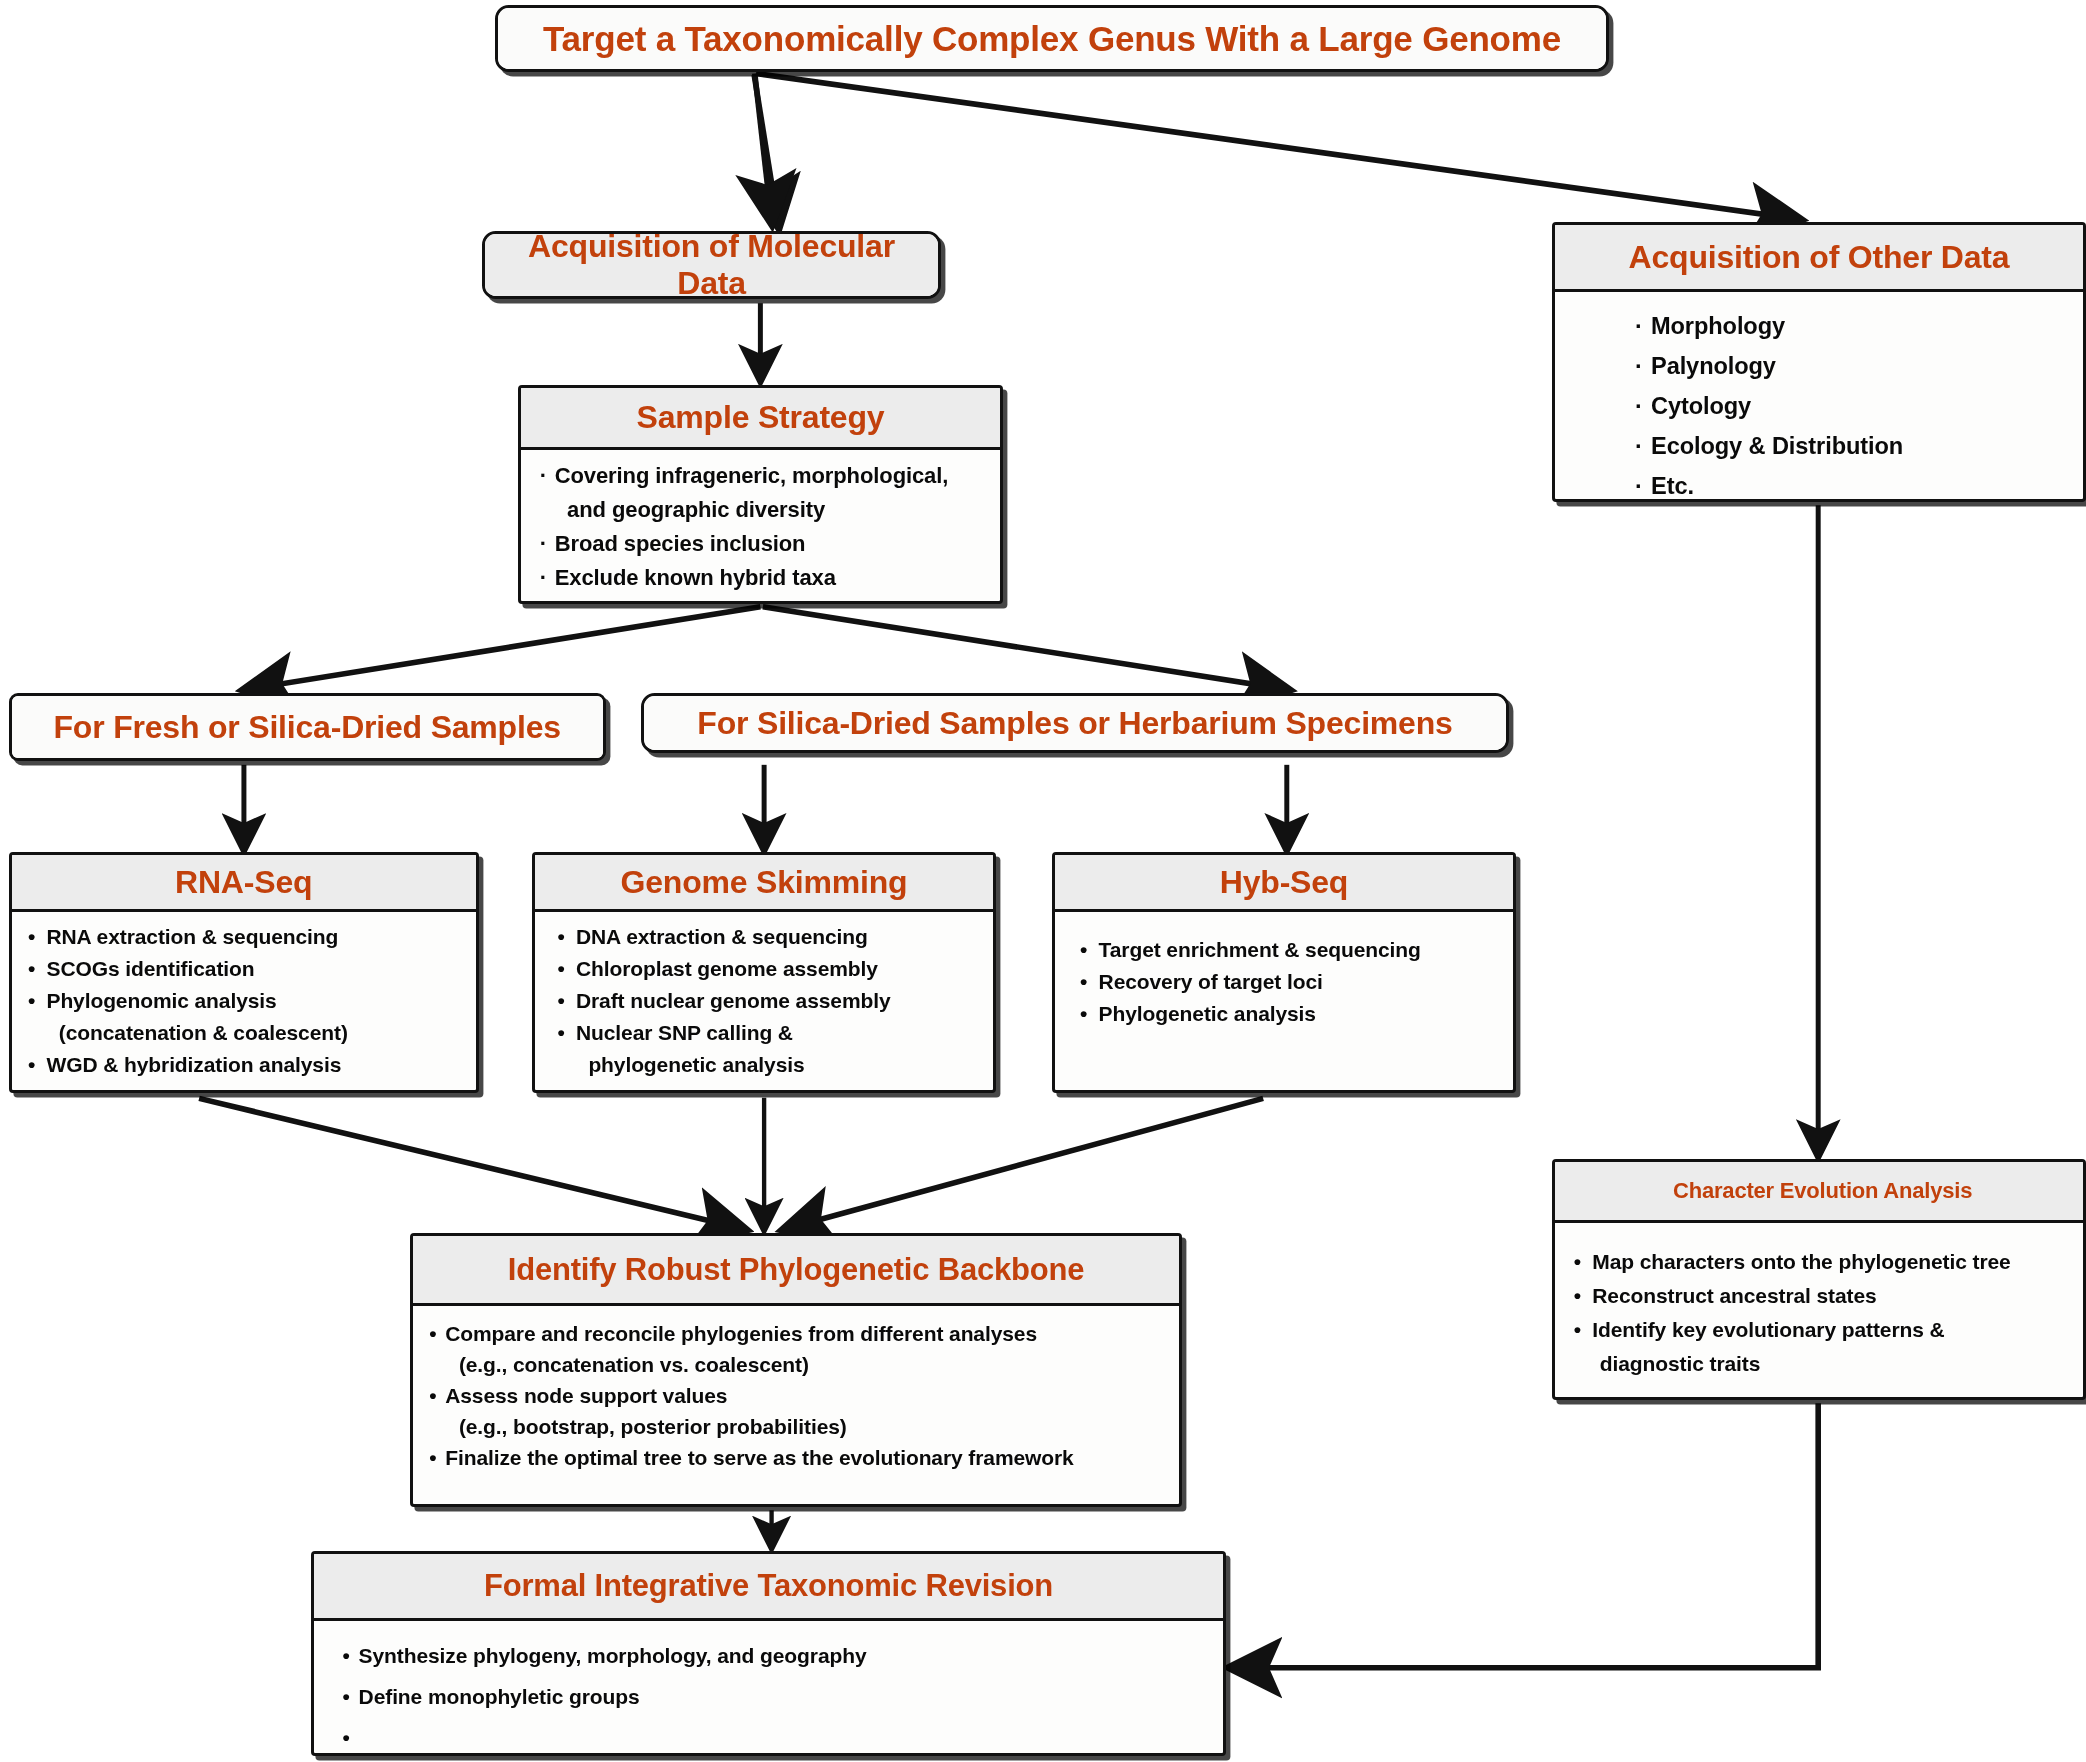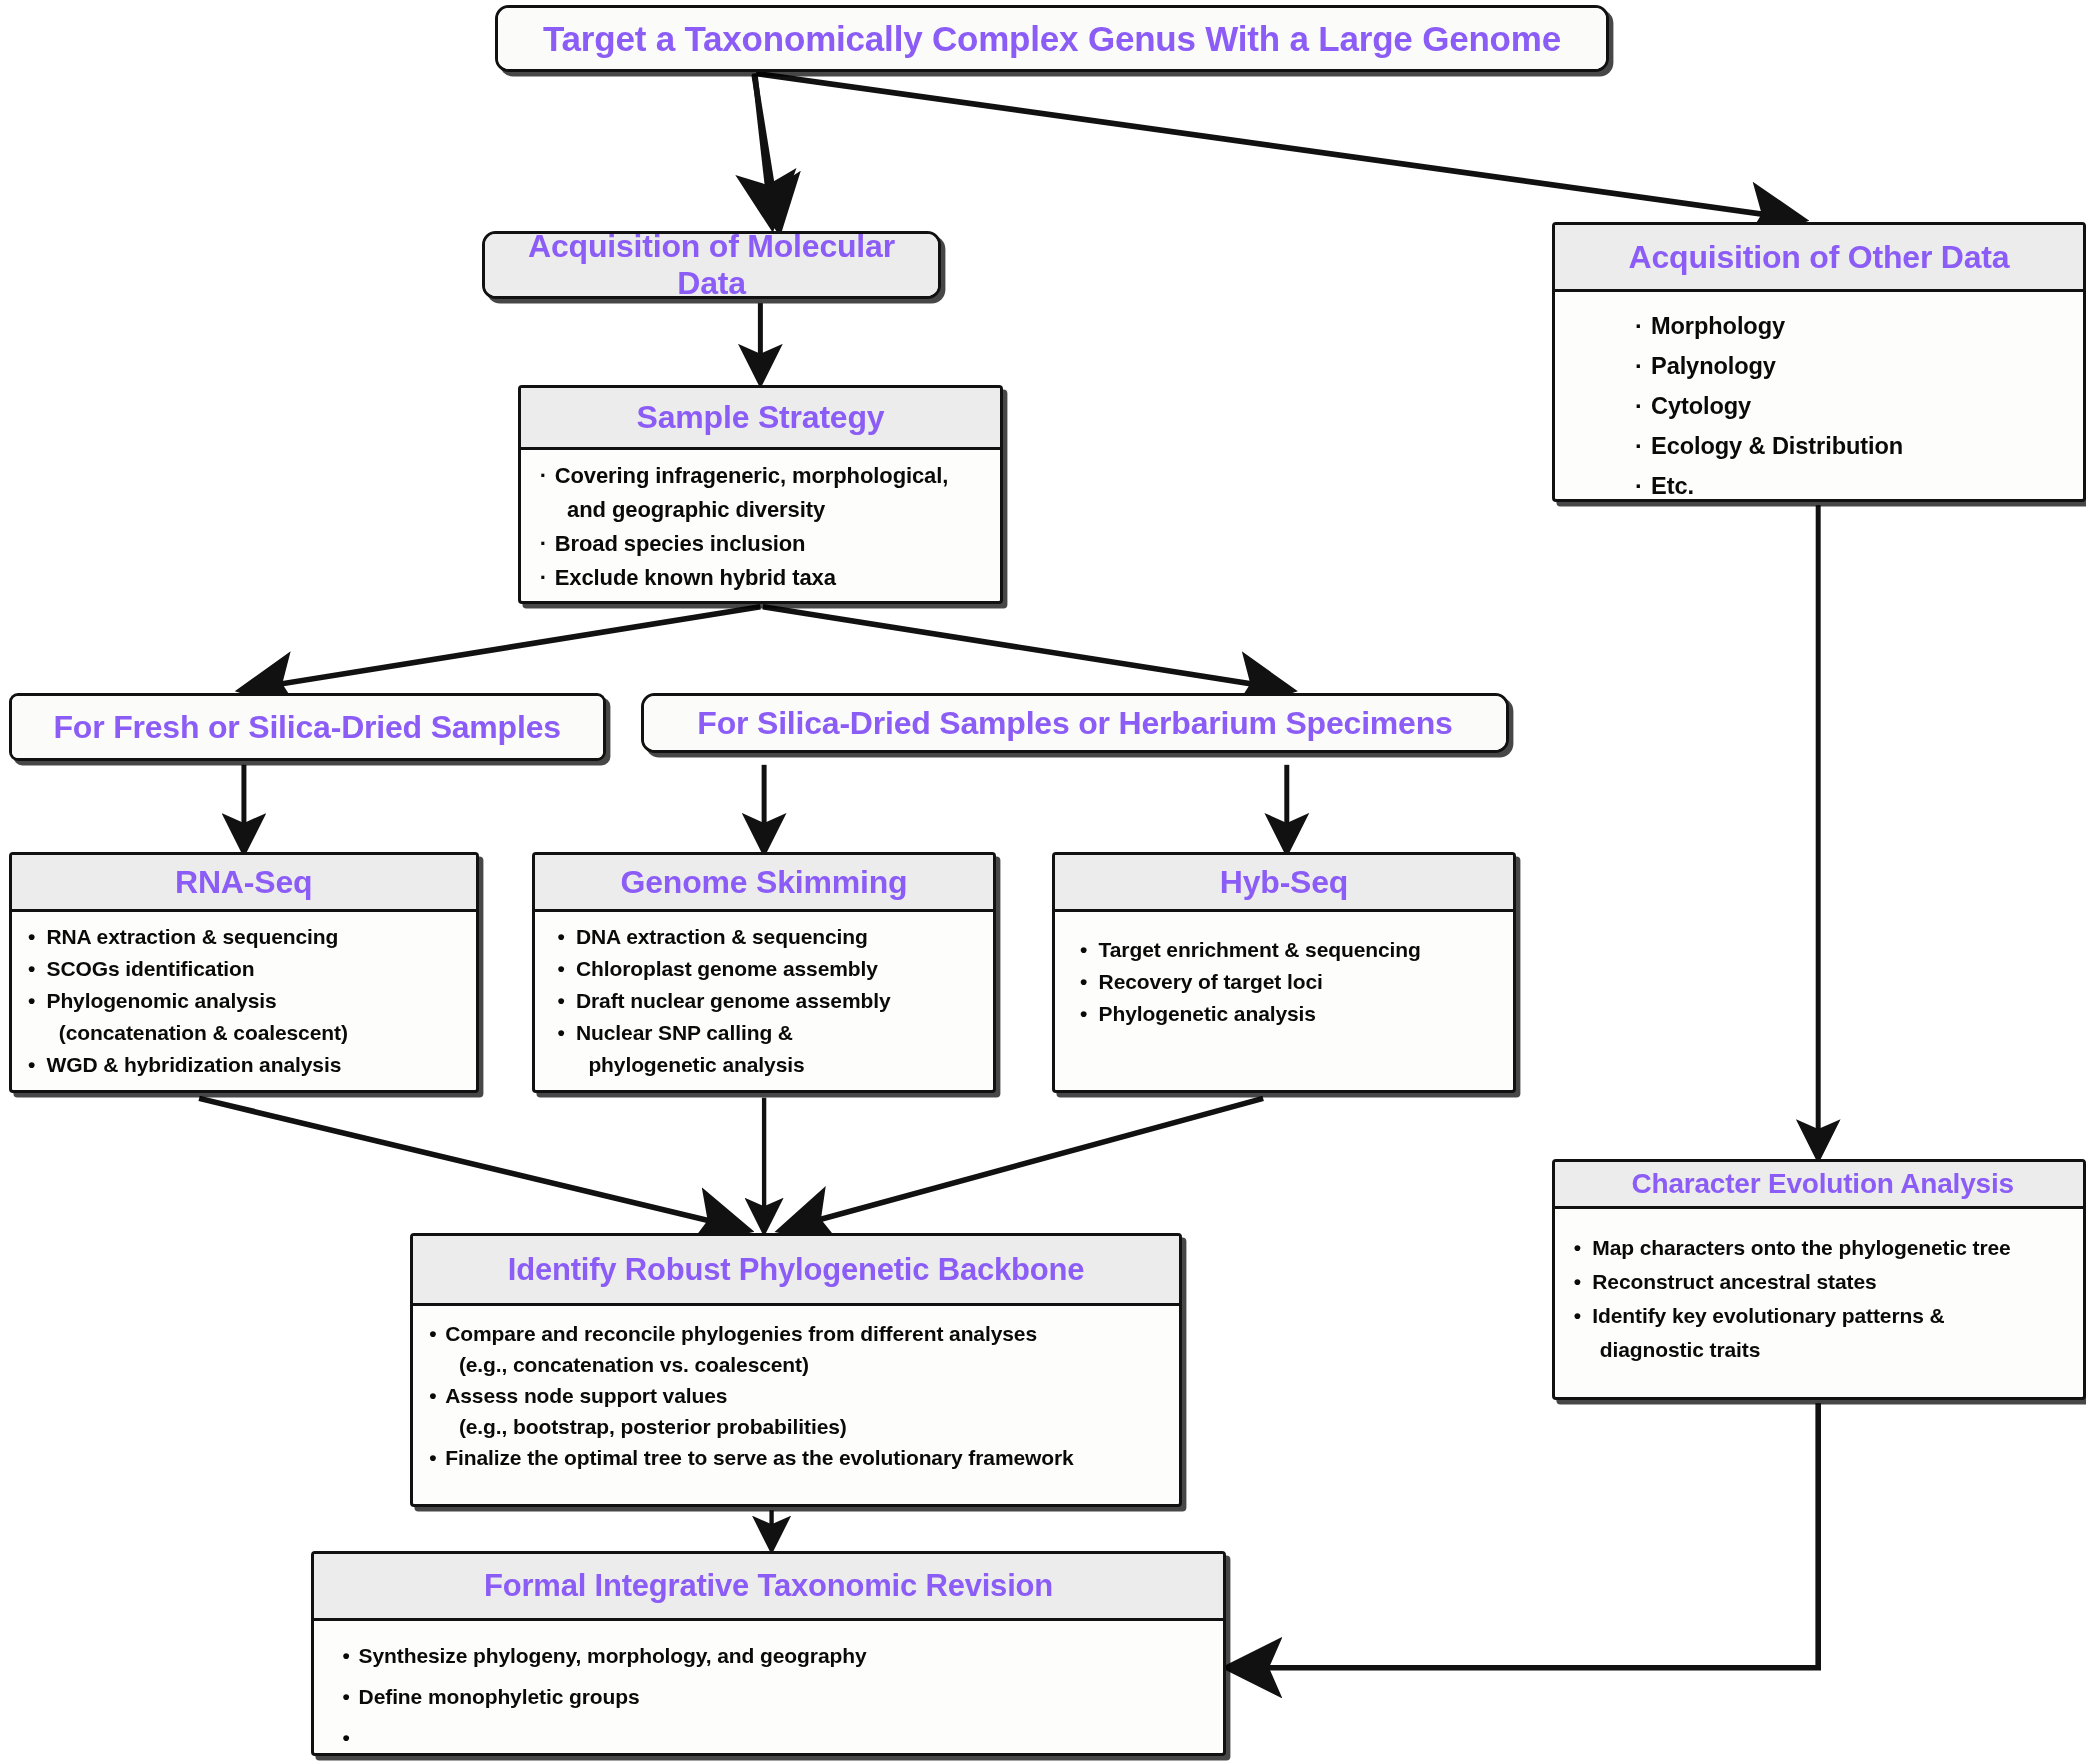--- a/index.html
+++ b/index.html
@@ -5,21 +5,21 @@
   html,body{margin:0;padding:0;background:#ffffff;}
   body{font-family:"Liberation Sans", sans-serif;}
   #stage{position:relative;width:2087px;height:1763px;background:#fff;overflow:hidden;}
   #wires{position:absolute;left:0;top:0;width:2087px;height:1763px;pointer-events:none;}
 
   .node{position:absolute;box-sizing:border-box;border:3.1px solid #111;border-radius:4px;
         background:#fdfdfc;overflow:hidden;}
   .node.shadow{box-shadow:4.4px 4.4px 0 rgba(0,0,0,.72);}
 
   .hdr{box-sizing:border-box;width:100%;background:#ececec;display:flex;align-items:center;
-       justify-content:center;text-align:center;font-weight:bold;color:#8b5cf6;
+       justify-content:center;text-align:center;font-weight:bold;color:#c2410c;
        letter-spacing:-0.2px;padding:2.5px 8.7px;}
   .hdr.ruled{border-bottom:3.1px solid #111;}
   .body{box-sizing:border-box;padding:10px 16px 6.2px 16px;}
 
   ul.bul{list-style:none;margin:0;padding:0;}
   ul.bul li{position:relative;padding-left:25px;font-weight:bold;color:#0a0a0a;
             letter-spacing:-0.1px;}
   ul.bul li .b{position:absolute;left:5px;top:0;}
   ul.bul li .cont{display:block;padding-left:12.4px;}
 
@@ -66,21 +66,21 @@
   #n-back .body{padding:12.4px 10px 0 11.2px;}
   #n-back ul.bul li{font-size:21px;line-height:31px;padding-left:21px;}
   #n-back ul.bul li .cont{padding-left:13.7px;}
 
   #n-rev{left:311px;top:1551px;width:915px;height:205px;}
   #n-rev .hdr{height:67px;font-size:31px;}
   #n-rev .body{padding:13.7px 10px 0 23.6px;}
   #n-rev ul.bul li{font-size:21px;line-height:41px;padding-left:21px;}
 
   #n-char{left:1552px;top:1159px;width:534px;height:241px;}
-  #n-char .hdr{height:47px;font-size:28px;padding-left:16px;}
+  #n-char .hdr{height:61px;font-size:22px;padding-left:16px;}
   #n-char .body{padding:22.4px 7.5px 0 13.7px;}
   #n-char ul.bul li{font-size:21px;line-height:34px;padding-left:23.6px;}
   #n-char ul.bul li .cont{padding-left:7.5px;}
 </style>
 </head>
 <body>
 
 <div id="stage">
 
   <svg id="wires" viewBox="0 0 3354 2833" xmlns="http://www.w3.org/2000/svg">

